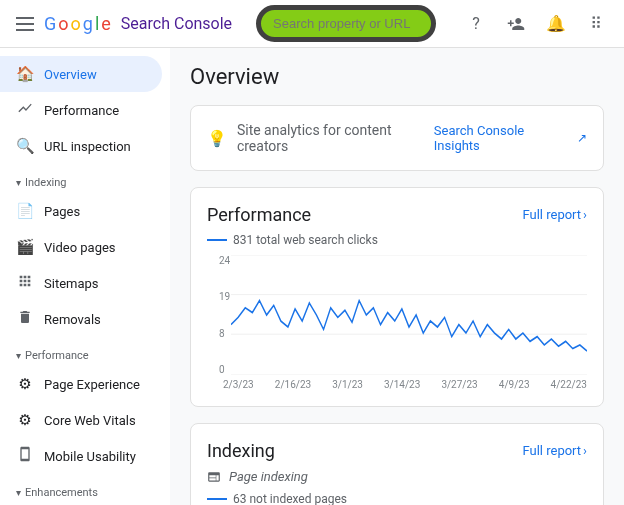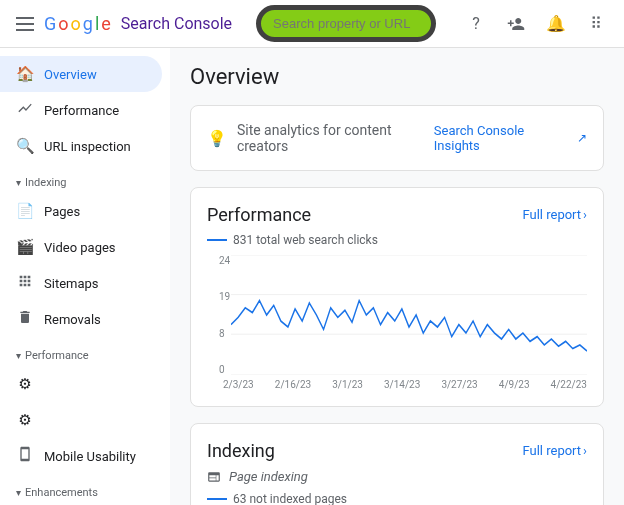--- a/index.html
+++ b/index.html
@@ -174,23 +174,25 @@
       </span>
       <span>Removals</span>
     </div>
 
     <div class="sidebar-section-header">
       <span class="chevron">▾</span>
       <span>Performance</span>
     </div>
     <div class="sidebar-item">
       <span class="s-icon">⚙</span>
+      <span>Page Experience</span>
     </div>
     <div class="sidebar-item">
       <span class="s-icon">⚙</span>
+      <span>Core Web Vitals</span>
     </div>
     <div class="sidebar-item">
       <span class="s-icon">
         <svg width="16" height="16" viewBox="0 0 24 24" fill="#5f6368">
             <path d="M17 1.01L7 1c-1.1 0-2 .9-2 2v18c0 1.1.9 2 2 2h10c1.1 0 2-.9 2-2V3c0-1.1-.9-1.99-2-1.99zM17 19H7V5h10v14z"></path>
           </svg>
       </span>
       <span>Mobile Usability</span>
     </div>
 

